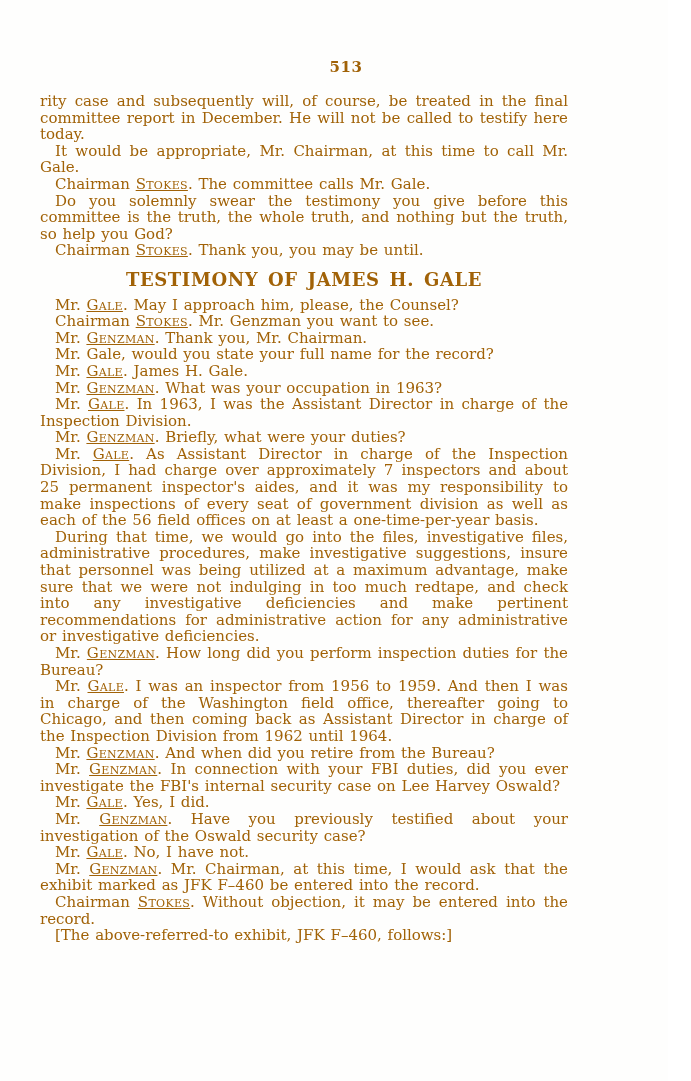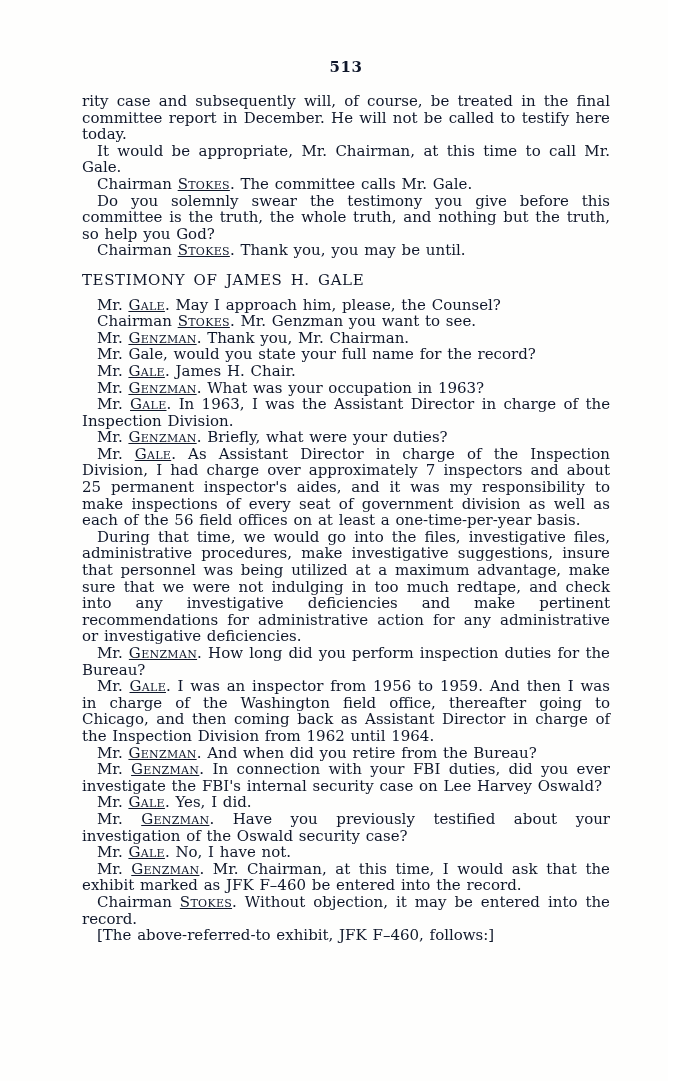--- a/index.html
+++ b/index.html
@@ -7,78 +7,78 @@
     padding: 0;
     background: #ffffff;
   }
   .page {
     position: relative;
     width: 668px;
     height: 1081px;
     background: #fefefd;
     overflow: hidden;
     font-family: "DejaVu Serif", serif;
-    color: #0f172a;
+    color: #a16207;
   }
   .page-number {
     margin: 58px 0 17px 0;
     width: 528px;
     padding-left: 82px;
     text-align: center;
     font-size: 15px;
     font-weight: bold;
     letter-spacing: 0.5px;
   }
   .body-text {
     width: 528px;
-    margin-left: 82px;
+    margin-left: 40px;
     text-align: justify;
     font-size: 15px;
     line-height: 16.6px;
     word-spacing: 1px;
   }
   .para {
     margin: 0;
     padding: 0;
   }
   .para.indent {
     text-indent: 15px;
   }
   .sc {
     font-variant: small-caps;
     letter-spacing: 0.3px;
     text-decoration: underline;
   }
   .section-heading {
     margin: 13px 0 8px 0;
-    text-align: left;
+    text-align: center;
     text-indent: 0;
-    font-size: 15px;
-    font-weight: normal;
+    font-size: 18px;
+    font-weight: bold;
     letter-spacing: 0.6px;
     word-spacing: 3px;
   }
 </style>
 </head>
 <body>
 
 <div class="page">
   <div class="page-number">513</div>
   <div class="body-text">
       <p class="para"><span class="">rity case and subsequently will, of course, be treated in the final committee report in December. He will not be called to testify here today.</span></p>
       <p class="para indent"><span class="">It would be appropriate, Mr. Chairman, at this time to call Mr. Gale.</span></p>
       <p class="para indent"><span class="">Chairman </span><span class="sc">Stokes</span><span class="">. The committee calls Mr. Gale.</span></p>
       <p class="para indent"><span class="">Do you solemnly swear the testimony you give before this committee is the truth, the whole truth, and nothing but the truth, so help you God?</span></p>
       <p class="para indent"><span class="">Chairman </span><span class="sc">Stokes</span><span class="">. Thank you, you may be until.</span></p>
       <h2 class="section-heading">TESTIMONY OF JAMES H. GALE</h2>
       <p class="para indent"><span class="">Mr. </span><span class="sc">Gale</span><span class="">. May I approach him, please, the Counsel?</span></p>
       <p class="para indent"><span class="">Chairman </span><span class="sc">Stokes</span><span class="">. Mr. Genzman you want to see.</span></p>
       <p class="para indent"><span class="">Mr. </span><span class="sc">Genzman</span><span class="">. Thank you, Mr. Chairman.</span></p>
       <p class="para indent"><span class="">Mr. Gale, would you state your full name for the record?</span></p>
-      <p class="para indent"><span class="">Mr. </span><span class="sc">Gale</span><span class="">. James H. Chair.</span></p>
+      <p class="para indent"><span class="">Mr. </span><span class="sc">Gale</span><span class="">. James H. Gale.</span></p>
       <p class="para indent"><span class="">Mr. </span><span class="sc">Genzman</span><span class="">. What was your occupation in 1963?</span></p>
       <p class="para indent"><span class="">Mr. </span><span class="sc">Gale</span><span class="">. In 1963, I was the Assistant Director in charge of the Inspection Division.</span></p>
       <p class="para indent"><span class="">Mr. </span><span class="sc">Genzman</span><span class="">. Briefly, what were your duties?</span></p>
       <p class="para indent"><span class="">Mr. </span><span class="sc">Gale</span><span class="">. As Assistant Director in charge of the Inspection Division, I had charge over approximately 7 inspectors and about 25 permanent inspector's aides, and it was my responsibility to make inspections of every seat of government division as well as each of the 56 field offices on at least a one-time-per-year basis.</span></p>
       <p class="para indent"><span class="">During that time, we would go into the files, investigative files, administrative procedures, make investigative suggestions, insure that personnel was being utilized at a maximum advantage, make sure that we were not indulging in too much redtape, and check into any investigative deficiencies and make pertinent recommendations for administrative action for any administrative or investigative deficiencies.</span></p>
       <p class="para indent"><span class="">Mr. </span><span class="sc">Genzman</span><span class="">. How long did you perform inspection duties for the Bureau?</span></p>
       <p class="para indent"><span class="">Mr. </span><span class="sc">Gale</span><span class="">. I was an inspector from 1956 to 1959. And then I was in charge of the Washington field office, thereafter going to Chicago, and then coming back as Assistant Director in charge of the Inspection Division from 1962 until 1964.</span></p>
       <p class="para indent"><span class="">Mr. </span><span class="sc">Genzman</span><span class="">. And when did you retire from the Bureau?</span></p>
       <p class="para indent"><span class="">Mr. </span><span class="sc">Genzman</span><span class="">. In connection with your FBI duties, did you ever investigate the FBI's internal security case on Lee Harvey Oswald?</span></p>
       <p class="para indent"><span class="">Mr. </span><span class="sc">Gale</span><span class="">. Yes, I did.</span></p>

